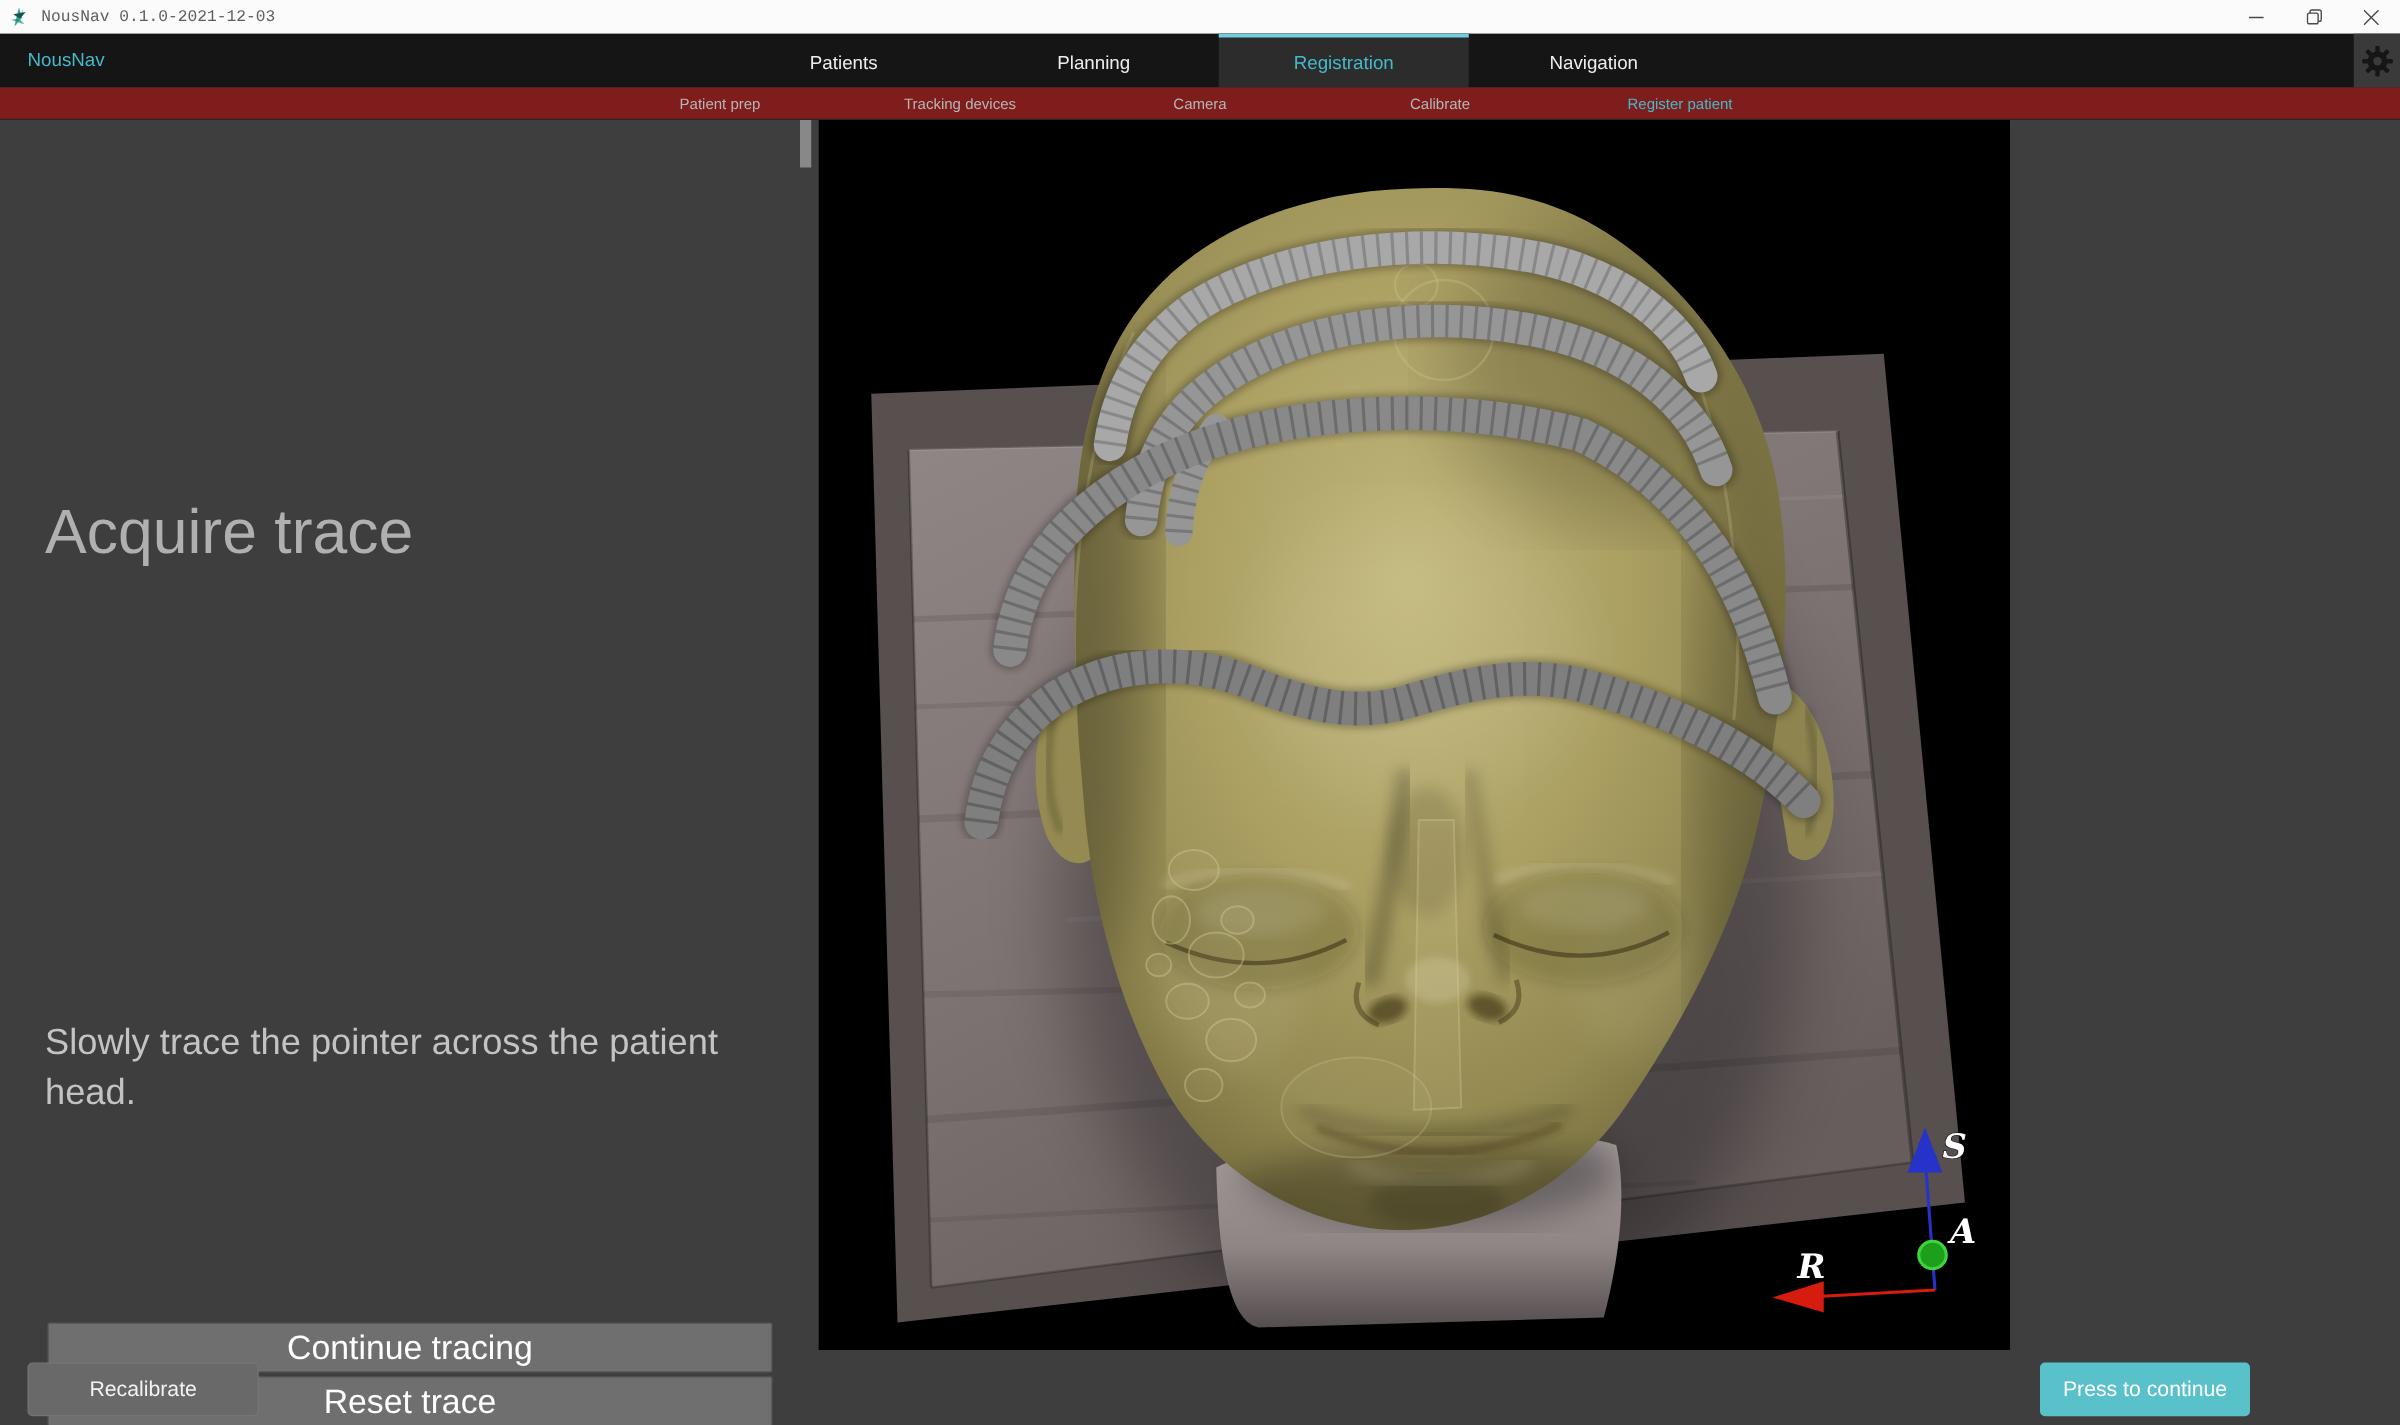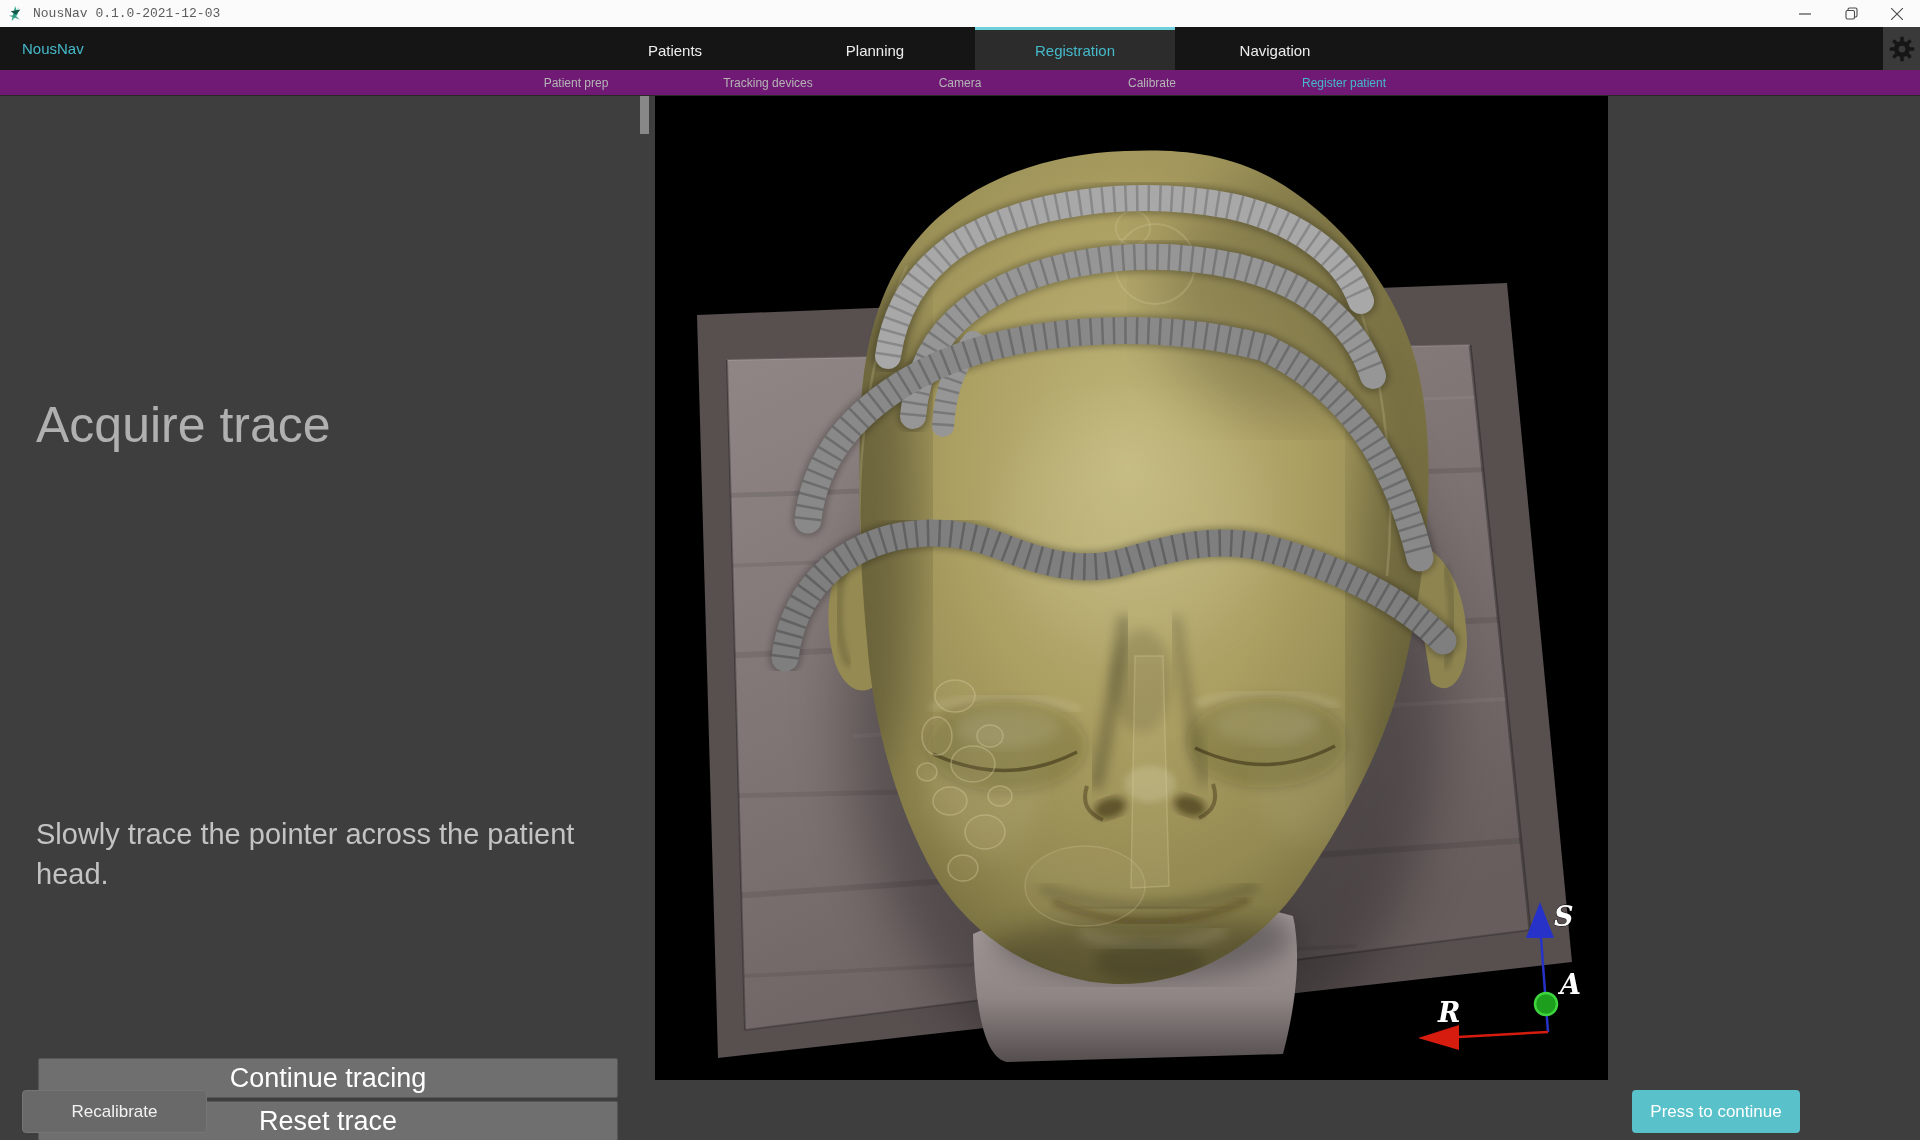--- a/index.html
+++ b/index.html
@@ -21,21 +21,21 @@
   .brand { position:absolute; left:10px; top:0; height:43px; line-height:43px;
            color:#45b9c9; font-size:15px;margin-left:12px; }
   .tabs { position:absolute; left:575px; top:0; height:43px; display:flex; }
   .tab { width:200px; height:43px; display:flex; align-items:center; justify-content:center;
          color:#ededed; font-size:15px; border-top:3px solid transparent; cursor:default; }
   .tab.active { background:#2c2c2c; border-top:3px solid #6ecfda; color:#45b9c9; font-weight:normal; }
   .gear-btn { position:absolute; right:0; top:0; width:37px; height:43px; background:#3a3a3a;
               display:flex; align-items:center; justify-content:center; }
 
   
-  .stepbar { position:absolute; left:0; top:70px; width:1920px; height:26px; background:#701a75;
+  .stepbar { position:absolute; left:0; top:70px; width:1920px; height:26px; background:#7f1d1d;
              border-bottom:1px solid #272727; }
   .steps { position:absolute; left:480px; top:0; width:960px; height:26px; display:flex; }
   .step { flex:1; display:flex; align-items:center; justify-content:center;
           font-size:12px; color:#b5b5b5; }
   .step.active { color:#45b9c9; }
 
   
   .main { position:absolute; left:0; top:96px; width:1920px; height:1044px; background:#3e3e3e; }
   .splitter { position:absolute; left:640px; top:96px; width:9px; height:38px; background:#888; }
   .panel-title { position:absolute; left:36px; top:300px; font-size:50px; font-weight:400;

